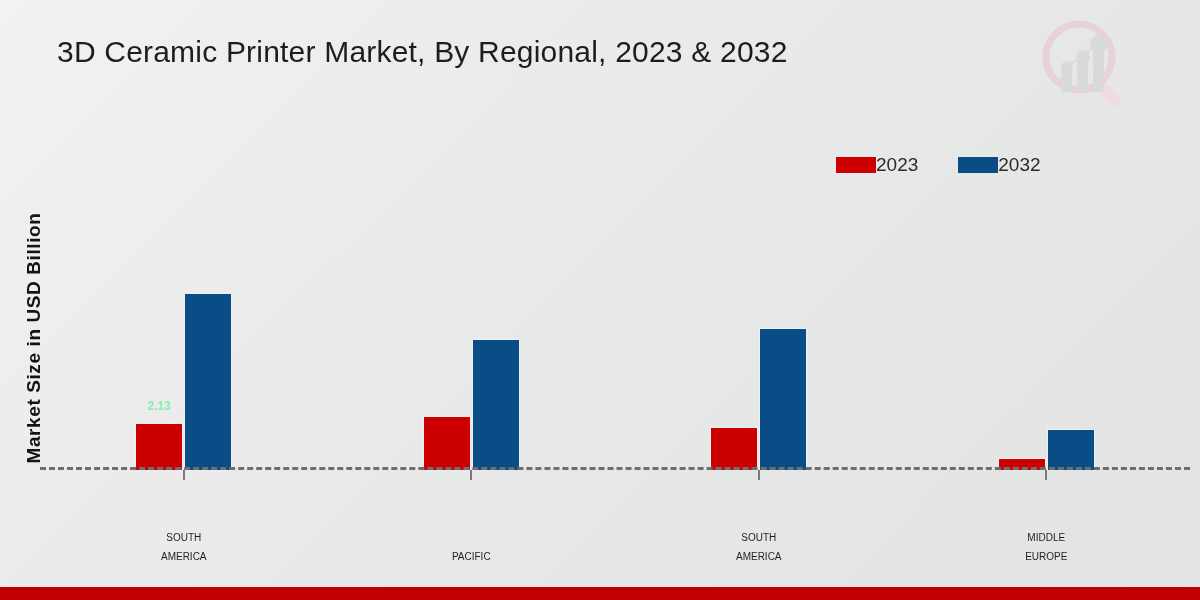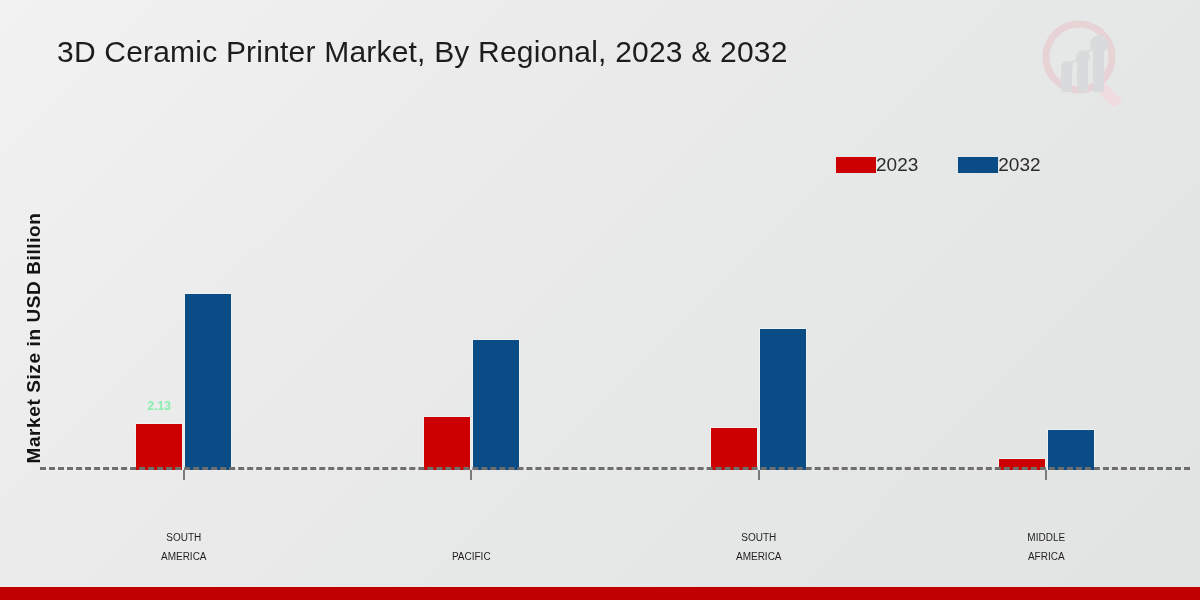--- a/index.html
+++ b/index.html
@@ -159,21 +159,21 @@
 
 
       <div class="group">
         <div class="bars">
           <div class="bar red" style="height:11px"></div>
           <div class="bar blue" style="height:40px"></div>
         </div>
         <span class="tick"></span>
         <div class="cat-label">
           <span>MIDDLE</span>
-          <span>AFRICA</span>
+          <span>EUROPE</span>
         </div>
       </div>
 
     </div>
     <div class="baseline"></div>
   </div>
 
   <div class="footer-bar"></div>
 
 </div>

